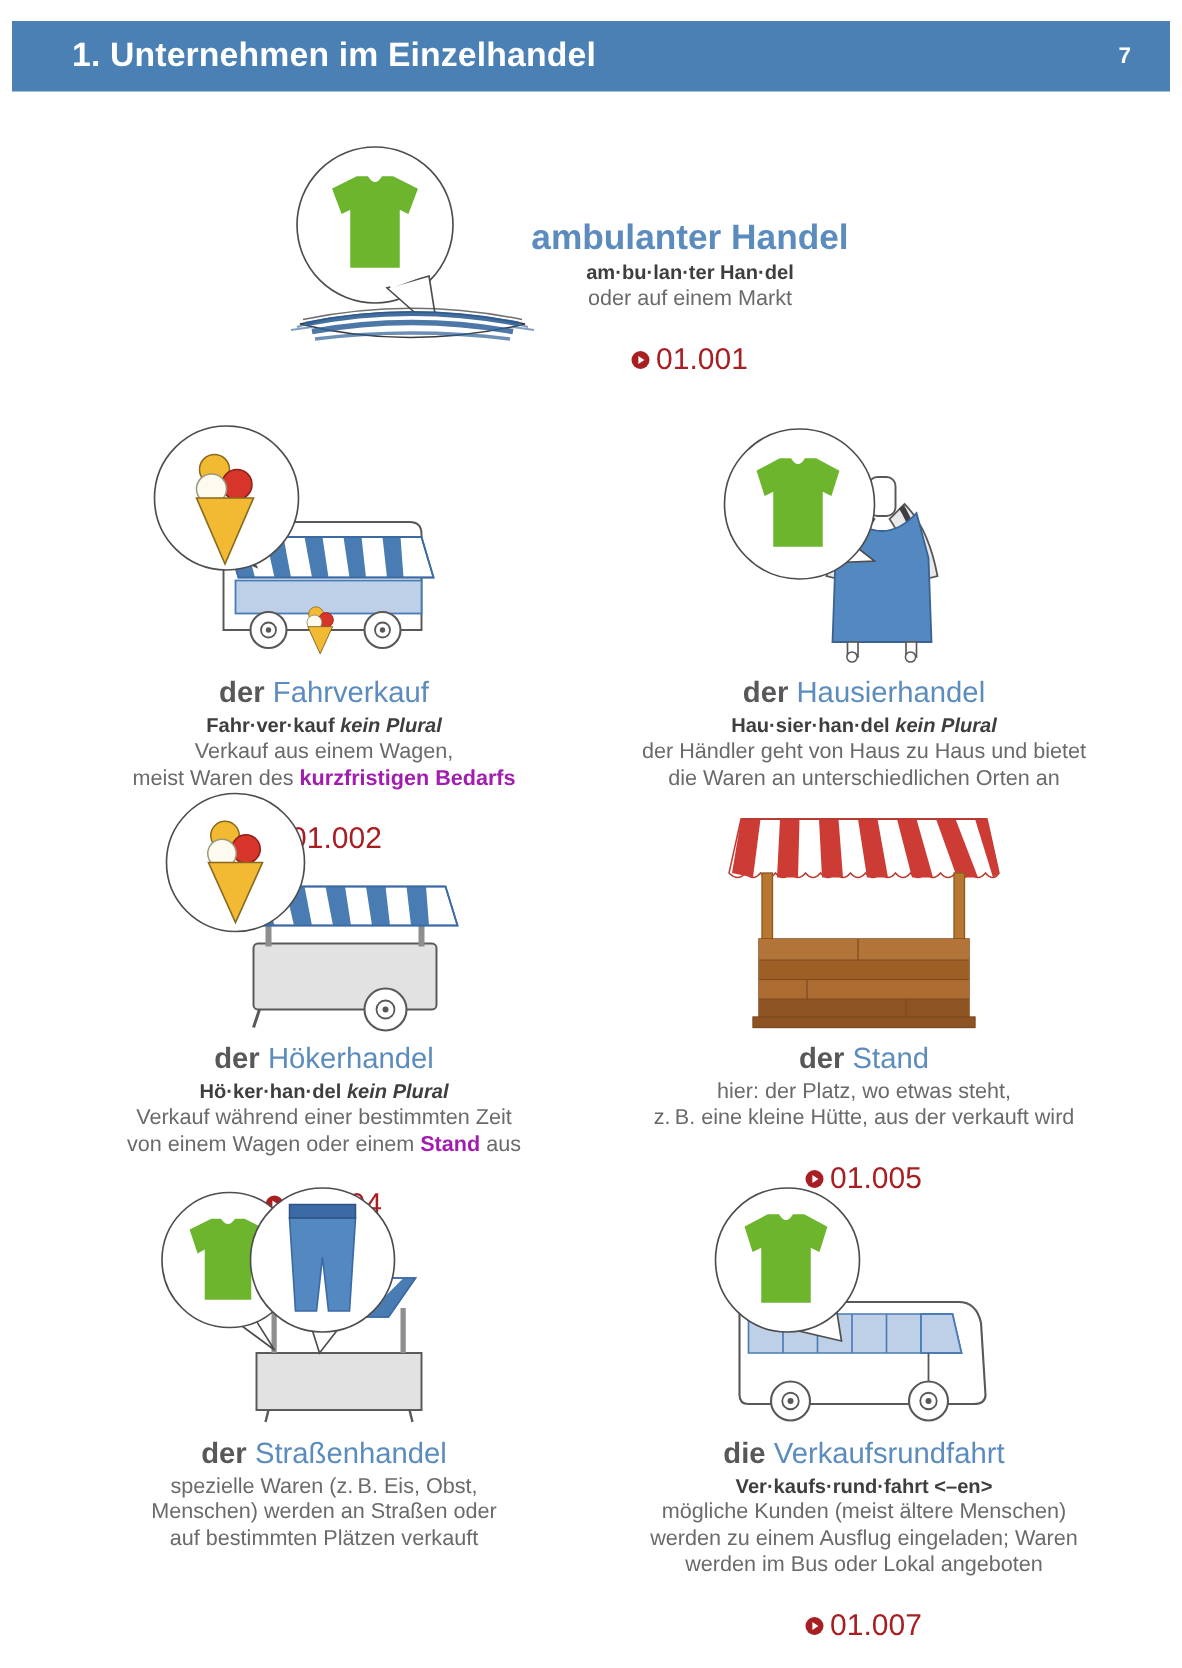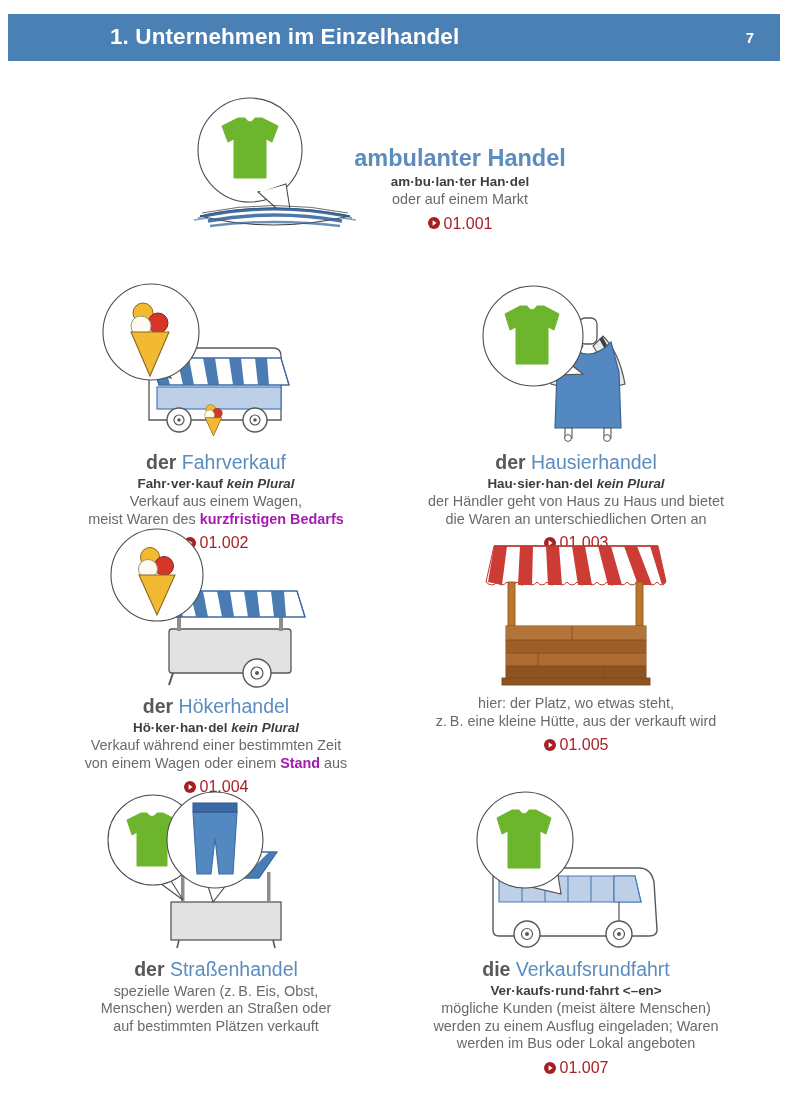--- a/index.html
+++ b/index.html
@@ -20,21 +20,21 @@
   .page-header {
     position: absolute;
     left: 8px;
     top: 14px;
     width: 772px;
     height: 47px;
     background: #4b80b4;
     display: flex;
     align-items: center;
     box-sizing: border-box;
-    padding: 0 26px 0 102px;
+    padding: 0 26px 0 40px;
   }
   .page-header .chapter-title {
     color: #ffffff;
     font-size: 22.5px;
     font-weight: bold;
     letter-spacing: 0.1px;
     line-height: 1;
     white-space: nowrap;
   }
   .page-header .page-number {
@@ -79,22 +79,22 @@
     font-weight: bold;
     font-style: normal;
   }
   .definition-line {
     font-size: 14.4px;
     color: #6a6a6c;
     white-space: nowrap;
   }
   .definition-line b { color: #a21caf; }
   .ref-line {
-    margin-top: 5px;
-    font-size: 16px;
+    margin-top: 19px;
+    font-size: 20px;
     color: #a81f23;
     display: flex;
     align-items: center;
     justify-content: center;
     gap: 4px;
     white-space: nowrap;
   }
   .ref-icon {
     width: 12px;
     height: 12px;
@@ -379,20 +379,24 @@
       <rect x="30" y="132" width="140" height="12" fill="#8e5322"></rect>
       <g stroke="#7d4a1e" stroke-width="0.8" fill="none">
         <path d="M30 106 L170 106 M30 119 L170 119 M30 132 L170 132"></path>
         <path d="M96 92 L96 106 M62 119 L62 132 M128 132 L128 144"></path>
       </g>
 
       <rect x="26" y="144" width="148" height="7" fill="#8e5322" stroke="#7d4a1e" stroke-width="0.9"></rect>
     </svg>
   </div>
   <div class="entry-text">
+    <div class="headword-line">
+      <span class="article">der</span>
+      <span class="headword">Stand</span>
+    </div>
     <div class="definition-line">hier: der Platz, wo etwas steht,</div>
     <div class="definition-line">z. B. eine kleine Hütte, aus der verkauft wird</div>
     <div class="ref-line">
       <svg class="ref-icon" viewBox="0 0 12 12">
           <circle cx="6" cy="6" r="6" fill="#a81f23"></circle>
           <path d="M4.6 3.3 L8.6 6 L4.6 8.7 Z" fill="#ffffff"></path>
         </svg>
       <span>01.005</span>
     </div>
   </div>

